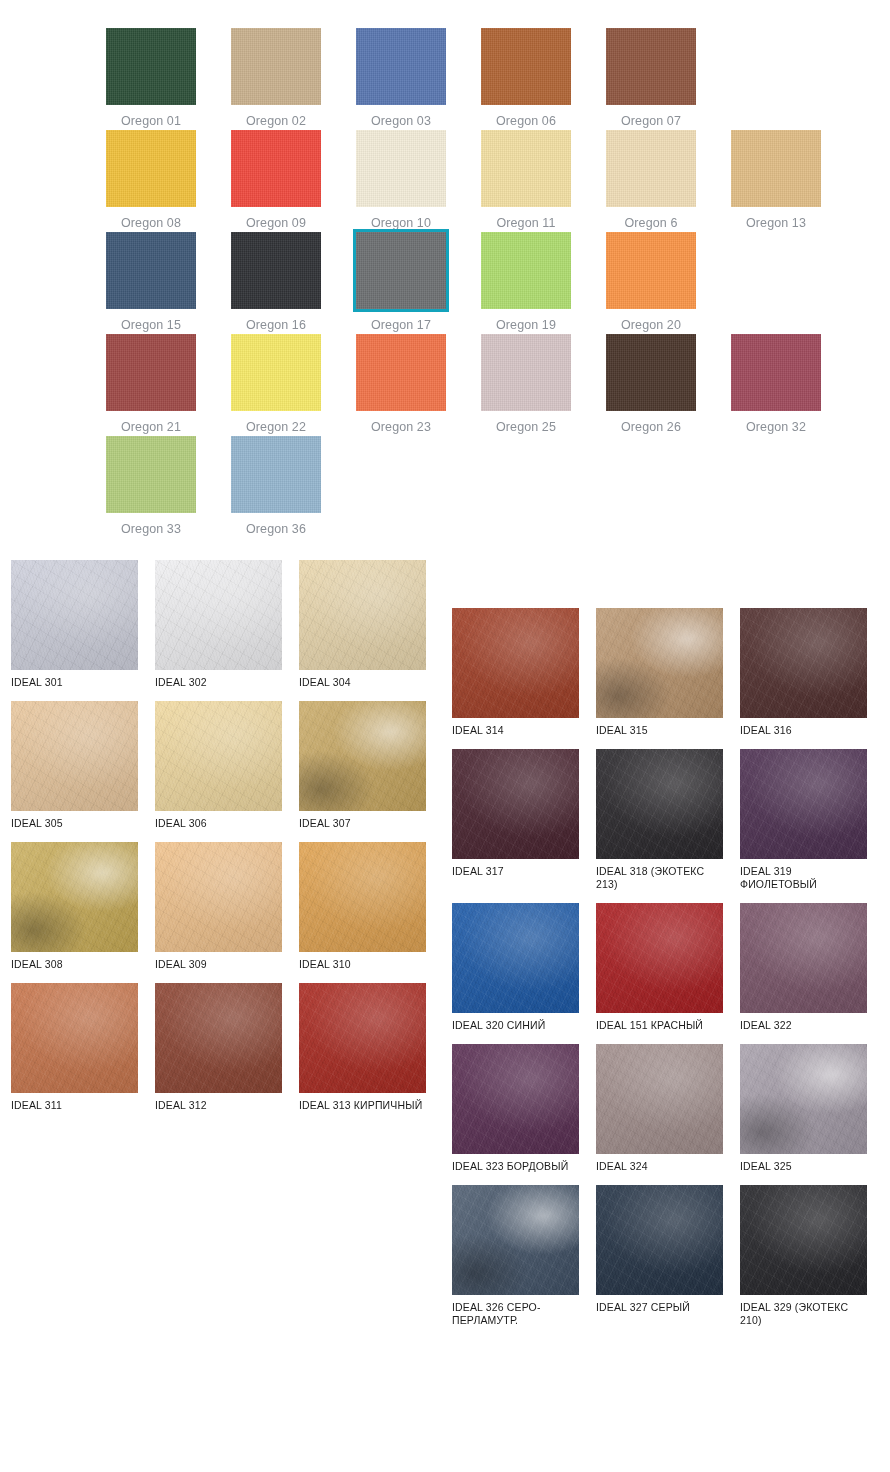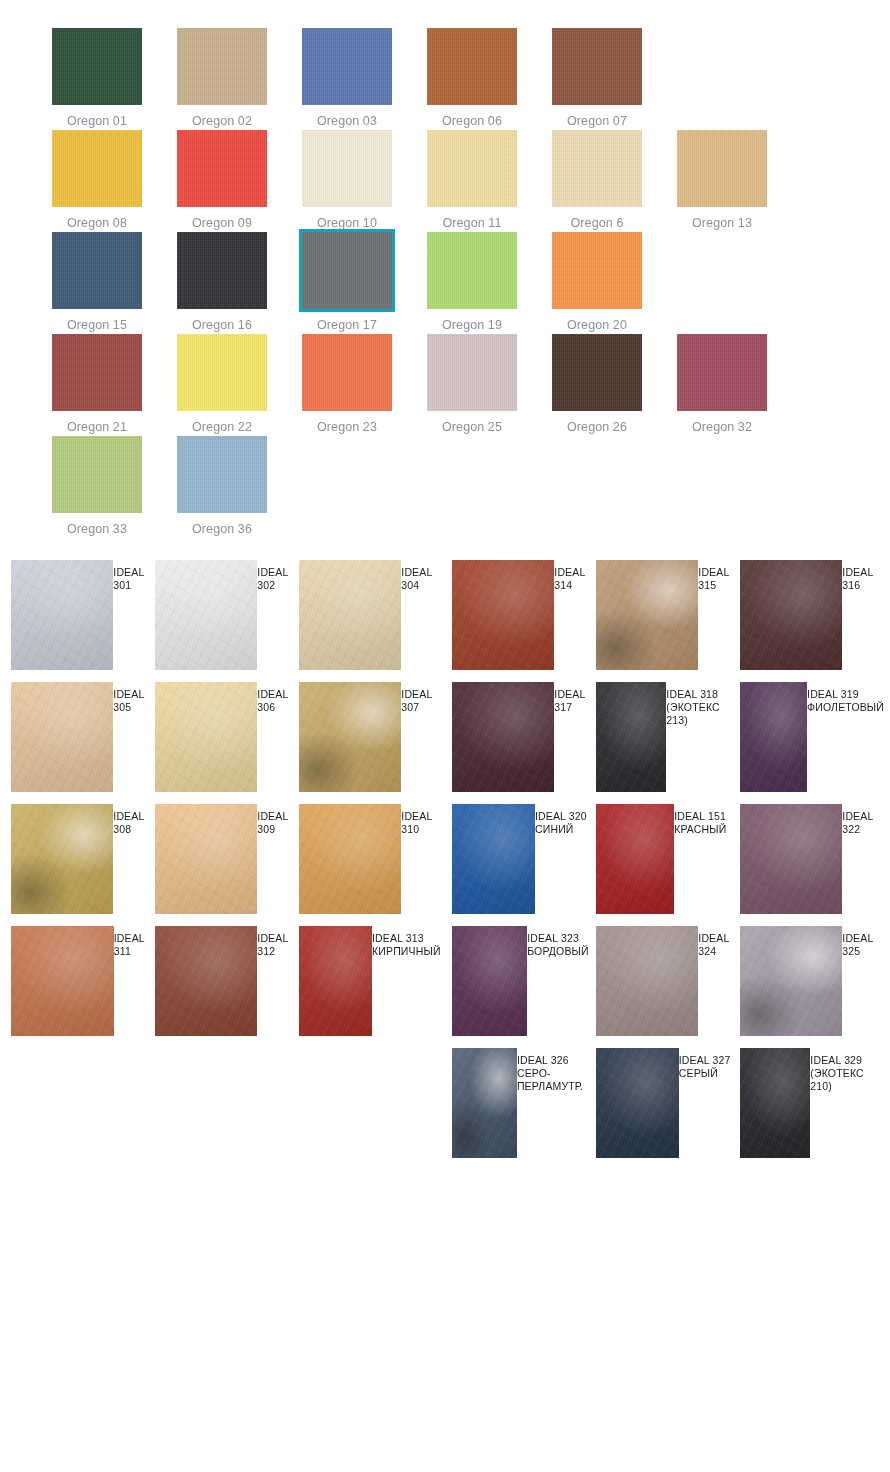--- a/index.html
+++ b/index.html
@@ -12,21 +12,21 @@
   }
 
   
   #oregon-section {
     position: relative;
     width: 890px;
     padding-top: 28px;
   }
   .oregon-row {
     display: flex;
-    padding-left: 52px;
+    padding-left: 106px;
     margin-bottom: 2px;
   }
   .oregon-cell {
     width: 125px;
     margin-right: 0px;
     display: flex;
     flex-direction: column;
     align-items: flex-start;
   }
   .oregon-swatch-wrap {
@@ -71,30 +71,30 @@
     margin-top: 24px;
   }
   .ideal-columns {
     display: flex;
   }
   .ideal-col {
     display: flex;
     flex-direction: column;
   }
   .ideal-col-left  { width: 445px; padding-left: 11px; }
-  .ideal-col-right { width: 445px; padding-left: 7px; }
+  .ideal-col-right { width: 445px; padding-left: 7px; margin-top: 48px; }
 
   .ideal-row {
     display: flex;
     margin-bottom: 12px;
   }
   .ideal-cell {
     width: 144px;
     display: flex;
-    flex-direction: row;
+    flex-direction: column;
     align-items: flex-start;
   }
   .ideal-swatch {
     width: 127px;
     height: 110px;
     position: relative;
     overflow: hidden;
   }
   
   .ideal-swatch .grain {

